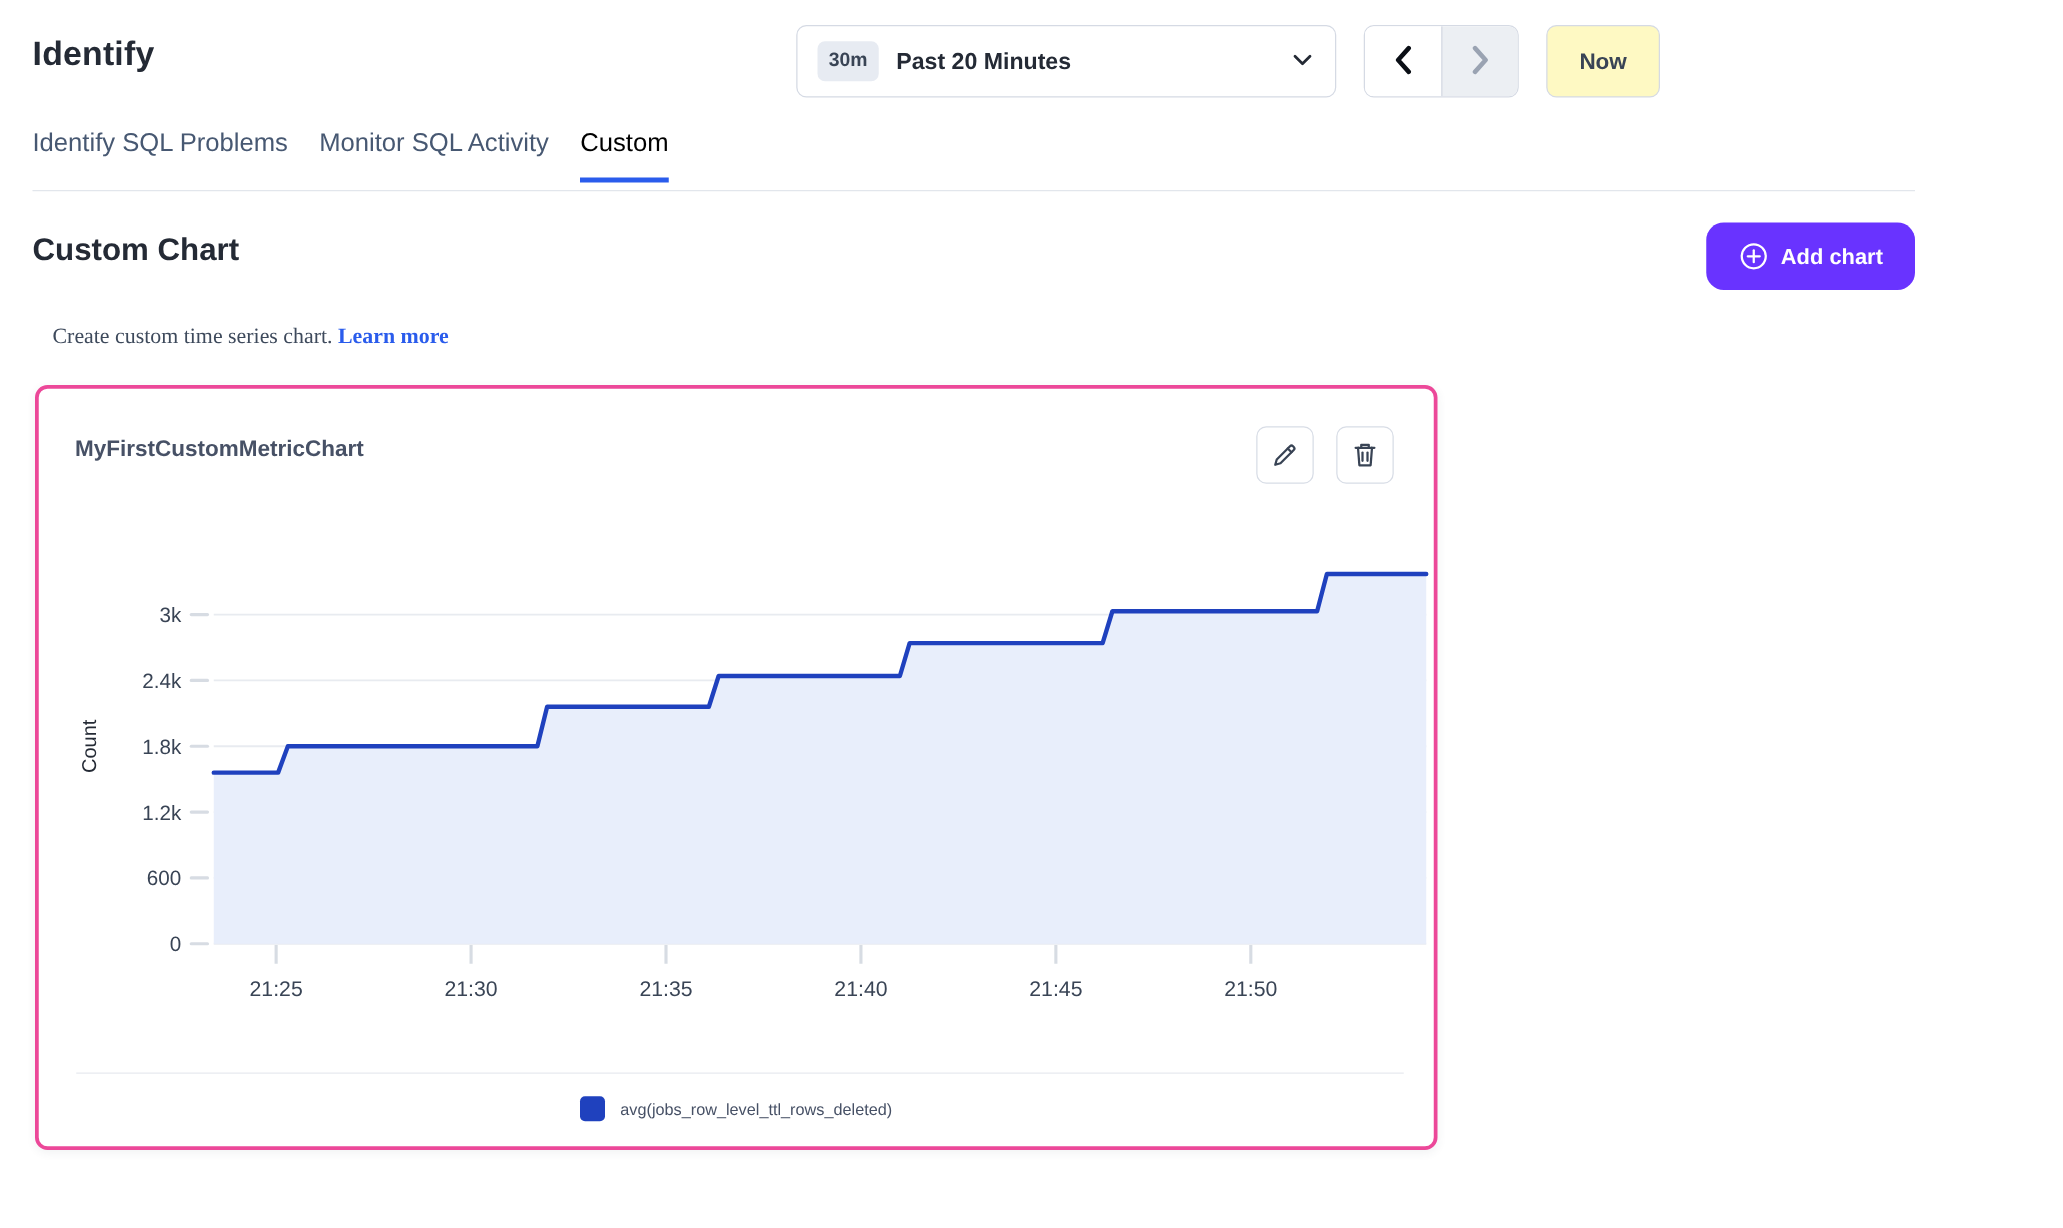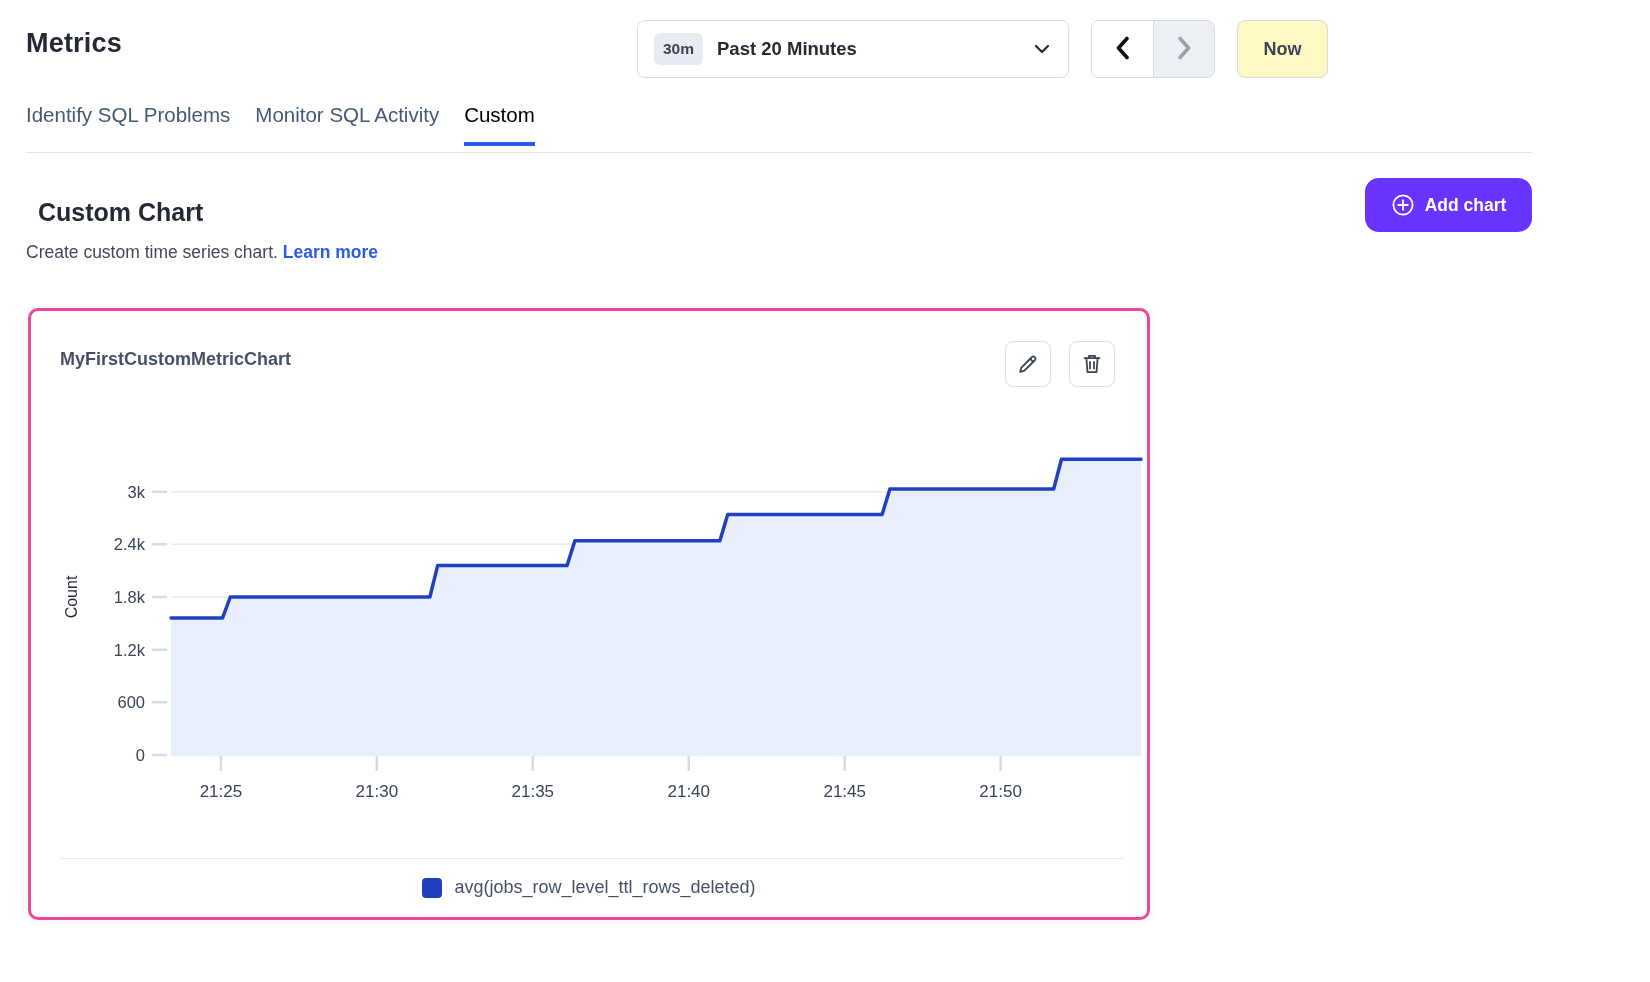--- a/index.html
+++ b/index.html
@@ -28,23 +28,23 @@
   .now-btn { width:91px; height:58px; border:1px solid #D5DAE4; border-radius:8px; background:#fef9c3;
     font-family:inherit; font-size:18px; font-weight:600; color:#394455; cursor:pointer; }
 
   
   .tabs { position:absolute; left:26px; top:103px; display:flex; gap:25px; }
   .tab { font-size:20.5px; color:#475872; padding-bottom:15px; cursor:pointer; border-bottom:4px solid transparent; }
   .tab.active { color:#000000; border-bottom-color:#2A5CEC; }
   .tab-border { position:absolute; left:26px; top:152px; width:1506px; height:1px; background:#E2E6EC; }
 
   
-  .section-title { position:absolute; left:26px; top:186px; margin:12px;
+  .section-title { position:absolute; left:26px; top:186px; margin:0;
     font-size:25px; font-weight:700; color:#242A35; }
-  .section-desc { position:absolute; left:26px; top:242px; margin:0; font-size:17.5px; color:#3E4A5C; }
+  .section-desc { position:absolute; left:26px; top:242px; margin:16px; font-size:17.5px; color:#3E4A5C;font-family:Liberation Serif, serif; }
   .learn-more { color:#2A5CEC; font-weight:600; text-decoration:none; cursor:pointer; }
 
   .add-chart-btn { position:absolute; left:1365px; top:178px; width:167px; height:54px;
     background:#6933FF; border:none; border-radius:14px; color:#fff; cursor:pointer;
     display:flex; align-items:center; justify-content:center; gap:10px;
     font-family:inherit; font-size:17.5px; font-weight:700; }
 
   
   .card { position:absolute; left:28px; top:308px; width:1122px; height:612px;
     background:#fff; border:3px solid #ec4899; border-radius:10px;
@@ -55,27 +55,27 @@
   .icon-btn { width:46px; height:46px; border:1px solid #D8DDE6; border-radius:8px;
     background:#fff; display:flex; align-items:center; justify-content:center; cursor:pointer; }
 
   #chart { position:absolute; left:0; top:0; width:1122px; height:612px; z-index:1; }
   .tick-label   { font-size:16.5px; fill:#394455; font-family:"Liberation Sans", sans-serif; }
   .tick-label-x { font-size:17px;   fill:#394455; font-family:"Liberation Sans", sans-serif; }
   .axis-label   { font-size:16px;   fill:#242A35; font-family:"Liberation Sans", sans-serif; }
 
   .legend-divider { position:absolute; left:30px; top:547px; width:1062px; height:1px; background:#E7EAEF; }
   .legend { position:absolute; left:0; top:566px; width:100%; display:flex;
-    align-items:center; justify-content:center; gap:12px; font-size:18px; color:#475166; z-index:2; }
+    align-items:center; justify-content:center; gap:12px; font-size:13px; color:#475166; z-index:2; }
   .legend-swatch { width:20px; height:20px; border-radius:4px; display:inline-block; background:#1F41BE; }
 </style>
 </head>
 <body>
 
-<h1 class="page-title">Metrics</h1>
+<h1 class="page-title">Identify</h1>
 
 <div class="controls">
   <div class="time-dropdown">
     <span class="time-badge">30m</span>
     <span class="time-label">Past 20 Minutes</span>
     <span>
       <svg width="16" height="10" viewBox="0 0 16 10">
           <polyline points="2,2 8,8 14,2" fill="none" stroke="#242A35" stroke-width="2.2" stroke-linecap="round" stroke-linejoin="round"></polyline>
         </svg>
     </span>

